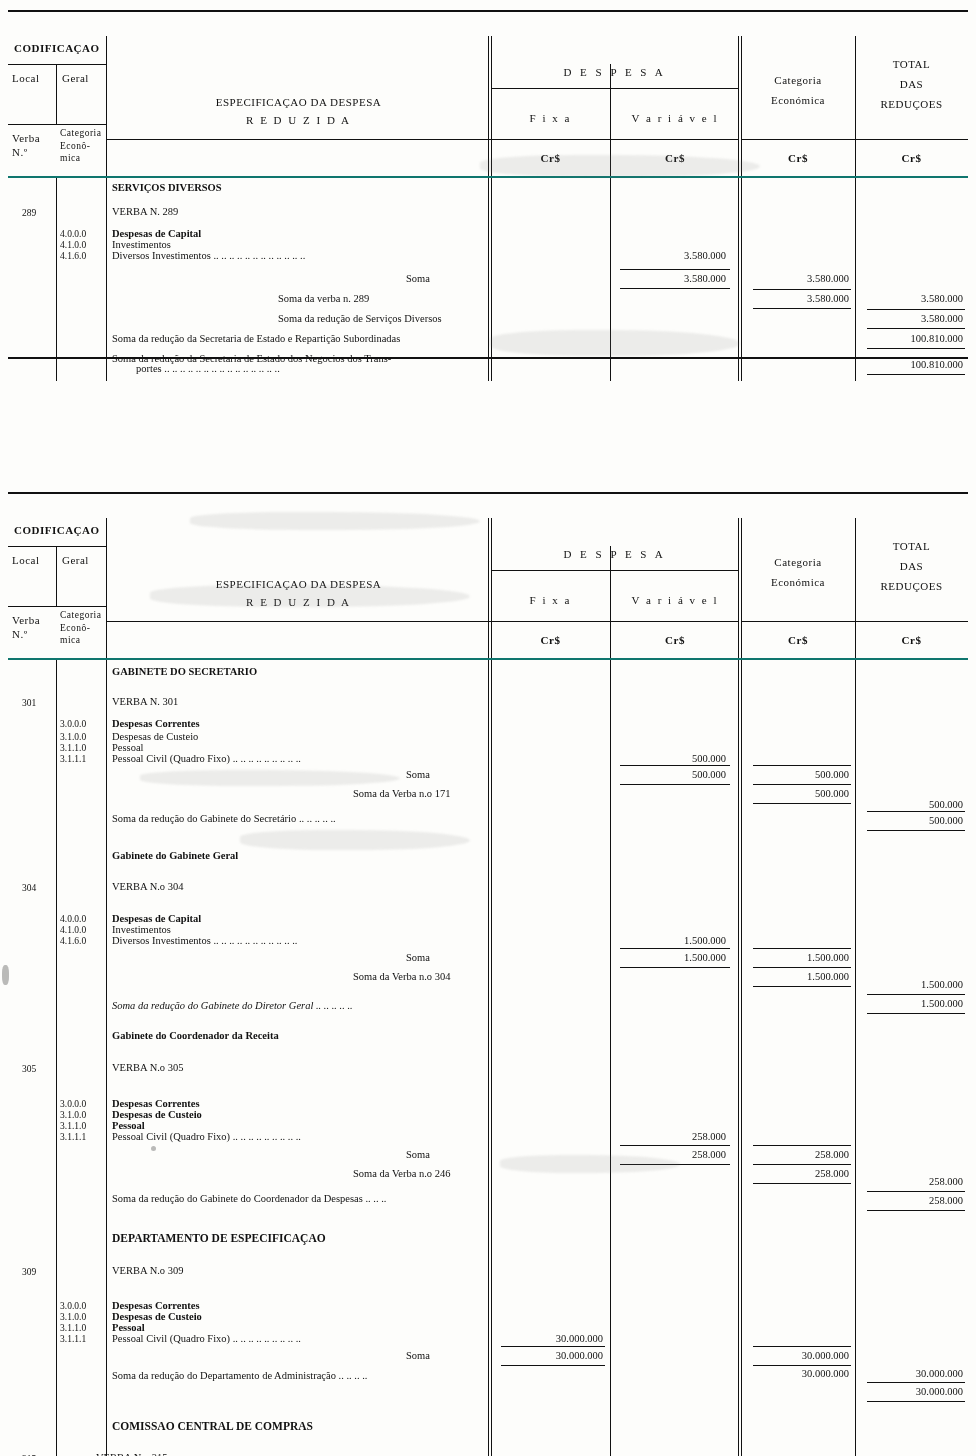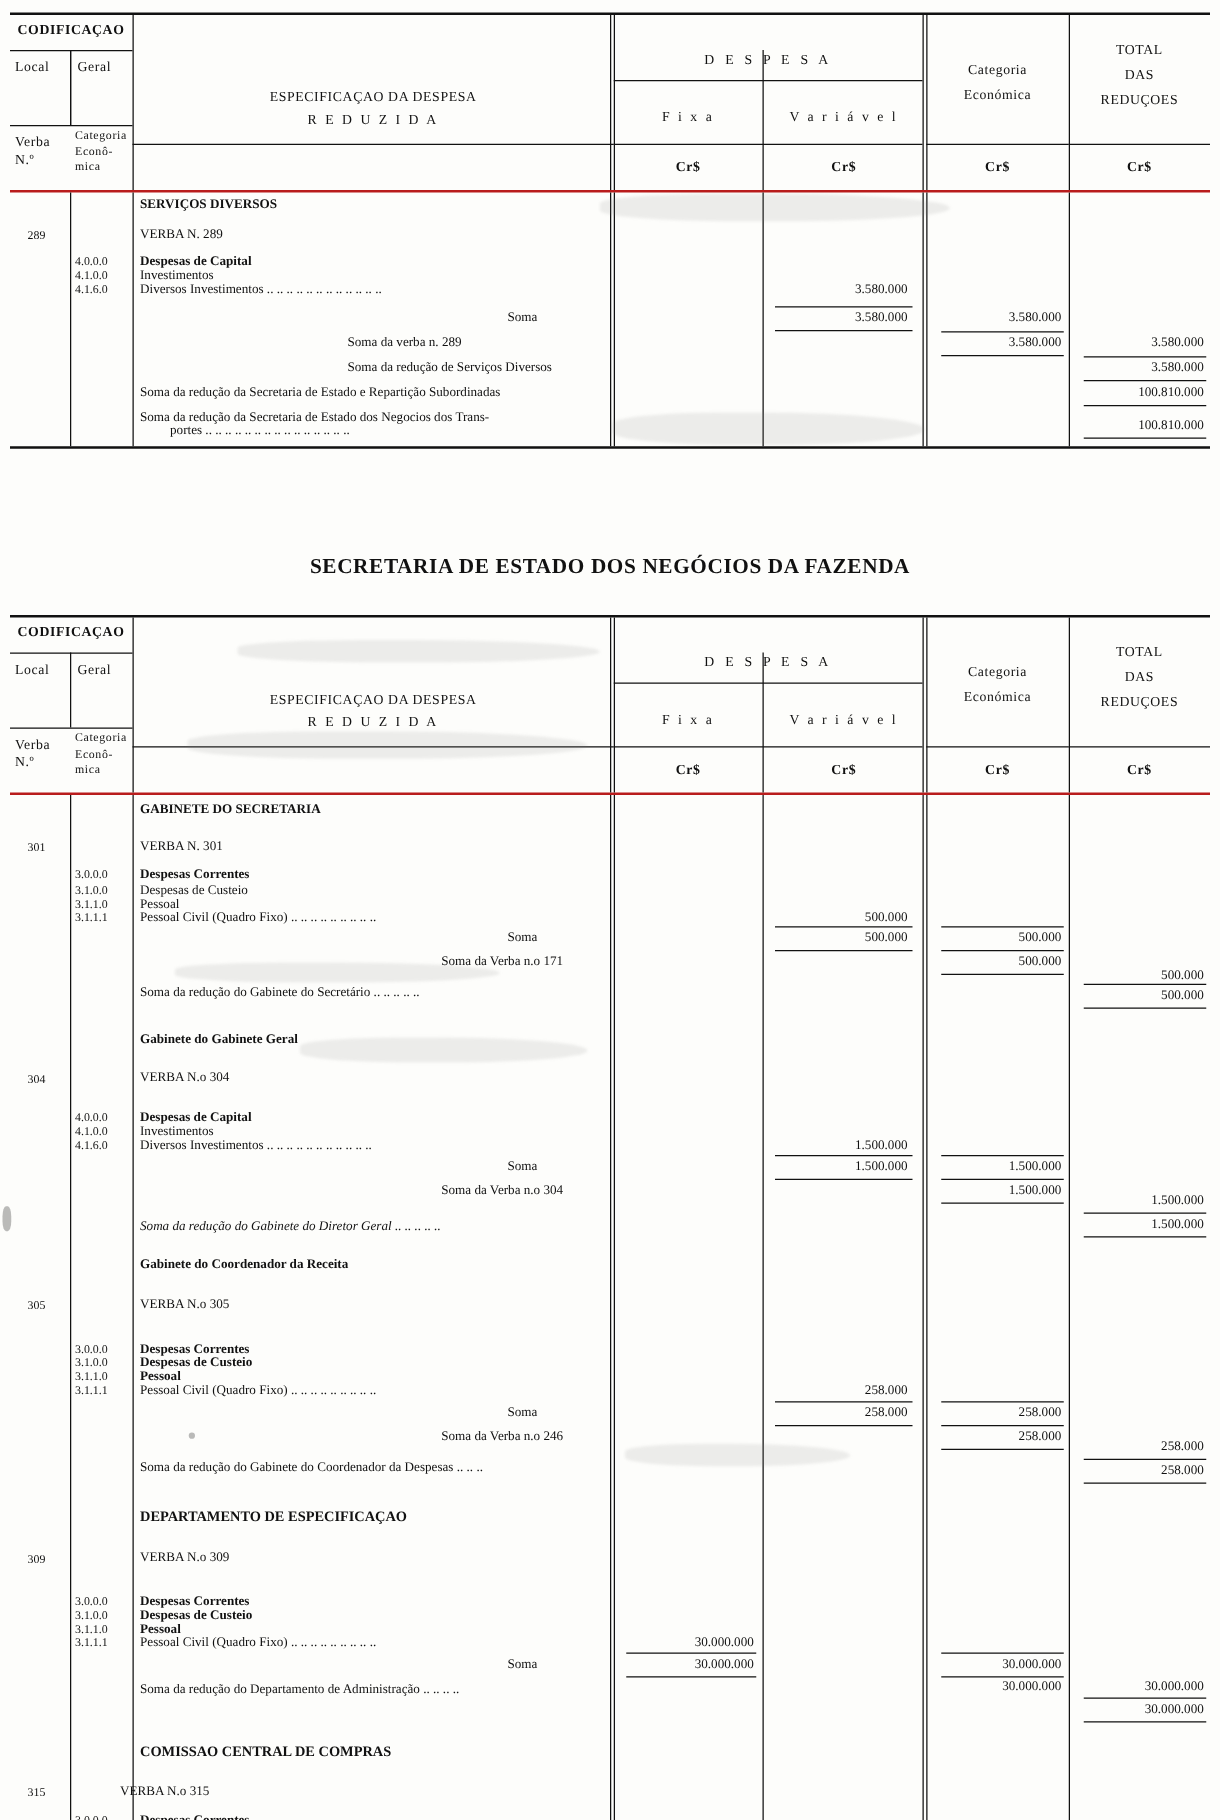--- a/index.html
+++ b/index.html
@@ -1,21 +1,21 @@
 <!DOCTYPE html>
 <html><head>
 <meta charset="utf-8">
 <style>
   html,body{margin:0;padding:0;background:#fdfdfb;}
   body{width:976px;height:1456px;position:relative;font-family:"Liberation Serif",serif;color:#111;}
   .page{position:relative;width:976px;height:1456px;overflow:hidden;}
 
   
   .tbl{position:absolute;left:8px;width:960px;border-top:2px solid #111;border-bottom:2px solid #111;}
-  .hdr{position:relative;height:140px;border-bottom:2px solid #b91c1c;}
+  .hdr{position:relative;height:140px;border-bottom:2px solid #0f766e;margin-top:24px;}
   .vline{position:absolute;top:0;bottom:0;width:1px;background:#111;}
 
   .hline{position:absolute;height:1px;background:#111;}
 
   .lbl{position:absolute;font-size:11px;letter-spacing:.5px;text-align:center;}
   .lbl.sm{font-size:9.5px;}
   .lbl.b{font-weight:bold;}
 
   .body{position:relative;}
 
@@ -132,21 +132,20 @@
       <div class="num" style="left:851px;top:155px;width:104px;">100.810.000</div>
       <div class="rule" style="left:859px;top:170px;width:98px;"></div>
 
       <div class="row" style="left:104px;top:175px;">Soma  da  redução  da  Secretaria de Estado dos Negocios dos Trans-</div>
       <div class="row" style="left:128px;top:185px;">portes .. .. .. .. .. .. .. .. .. .. .. .. .. .. ..</div>
       <div class="num" style="left:851px;top:181px;width:104px;">100.810.000</div>
       <div class="rule" style="left:859px;top:196px;width:98px;"></div>
     </div>
   </div>
 
-  <div class="centerhead sectitle" style="top:443px;">SECRETARIA  DE  ESTADO  DOS  NEGÓCIOS  DA     FAZENDA</div>
 
   <div class="tbl" id="t2" style="top:492px;height:964px;border-bottom:none;">
 
     <div class="hdr">
       <div class="vline" style="left:98px;"></div>
       <div class="vline" style="left:480px;"></div>
       <div class="vline" style="left:483px;"></div>
       <div class="vline" style="left:602px;top:28px;"></div>
       <div class="vline" style="left:730px;"></div>
       <div class="vline" style="left:733px;"></div>
@@ -193,21 +192,21 @@
     <div class="body" style="height:824px;">
       <div class="vline" style="left:98px;"></div>
       <div class="vline" style="left:480px;"></div>
       <div class="vline" style="left:483px;"></div>
       <div class="vline" style="left:602px;"></div>
       <div class="vline" style="left:730px;"></div>
       <div class="vline" style="left:733px;"></div>
       <div class="vline" style="left:847px;"></div>
       <div class="vline" style="left:48px;"></div>
 
-      <div class="row bold" style="left:104px;top:6px;">GABINETE  DO  SECRETARIA</div>
+      <div class="row bold" style="left:104px;top:6px;">GABINETE  DO  SECRETARIO</div>
       <div class="code" style="left:14px;top:38px;">301</div>
       <div class="row" style="left:104px;top:36px;">VERBA N.  301</div>
 
       <div class="code" style="left:52px;top:59px;">3.0.0.0</div>
       <div class="row bold" style="left:104px;top:58px;">Despesas  Correntes</div>
       <div class="code" style="left:52px;top:72px;">3.1.0.0</div>
       <div class="row" style="left:104px;top:71px;">Despesas  de  Custeio</div>
       <div class="code" style="left:52px;top:83px;">3.1.1.0</div>
       <div class="row" style="left:104px;top:82px;">Pessoal</div>
       <div class="code" style="left:52px;top:94px;">3.1.1.1</div>

